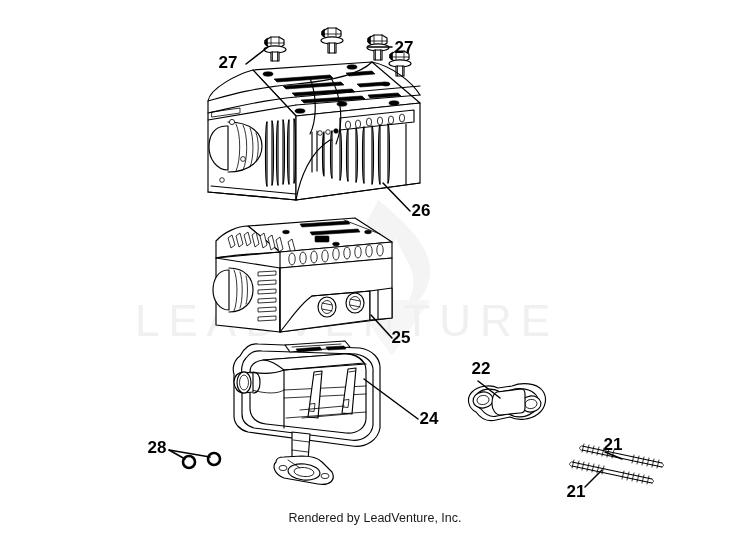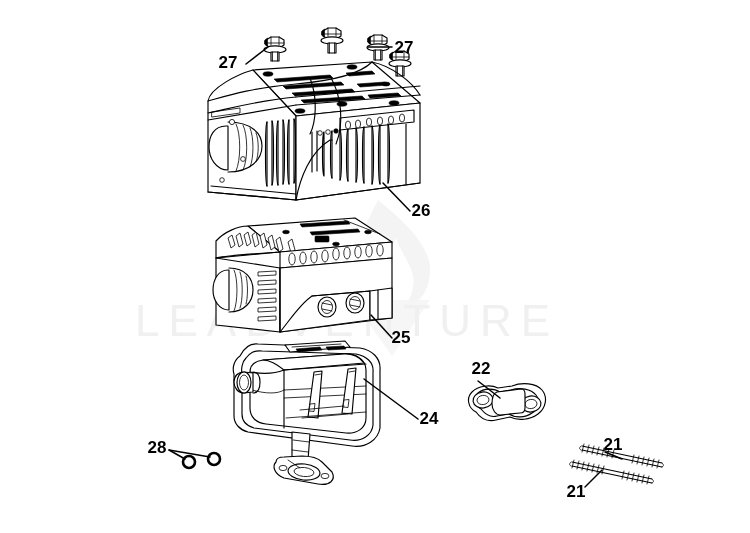--- a/index.html
+++ b/index.html
@@ -401,13 +401,14 @@
     <text class="callout-text" x="404" y="53" text-anchor="middle">27</text>
     <text class="callout-text" x="421" y="216" text-anchor="middle">26</text>
     <text class="callout-text" x="401" y="343" text-anchor="middle">25</text>
     <text class="callout-text" x="429" y="424" text-anchor="middle">24</text>
     <text class="callout-text" x="481" y="374" text-anchor="middle">22</text>
     <text class="callout-text" x="613" y="450" text-anchor="middle">21</text>
     <text class="callout-text" x="576" y="497" text-anchor="middle">21</text>
     <text class="callout-text" x="157" y="453" text-anchor="middle">28</text>
   </svg>
 
+  <div id="footer-credit">Rendered by LeadVenture, Inc.</div>
 </div>
 
 </body></html>

